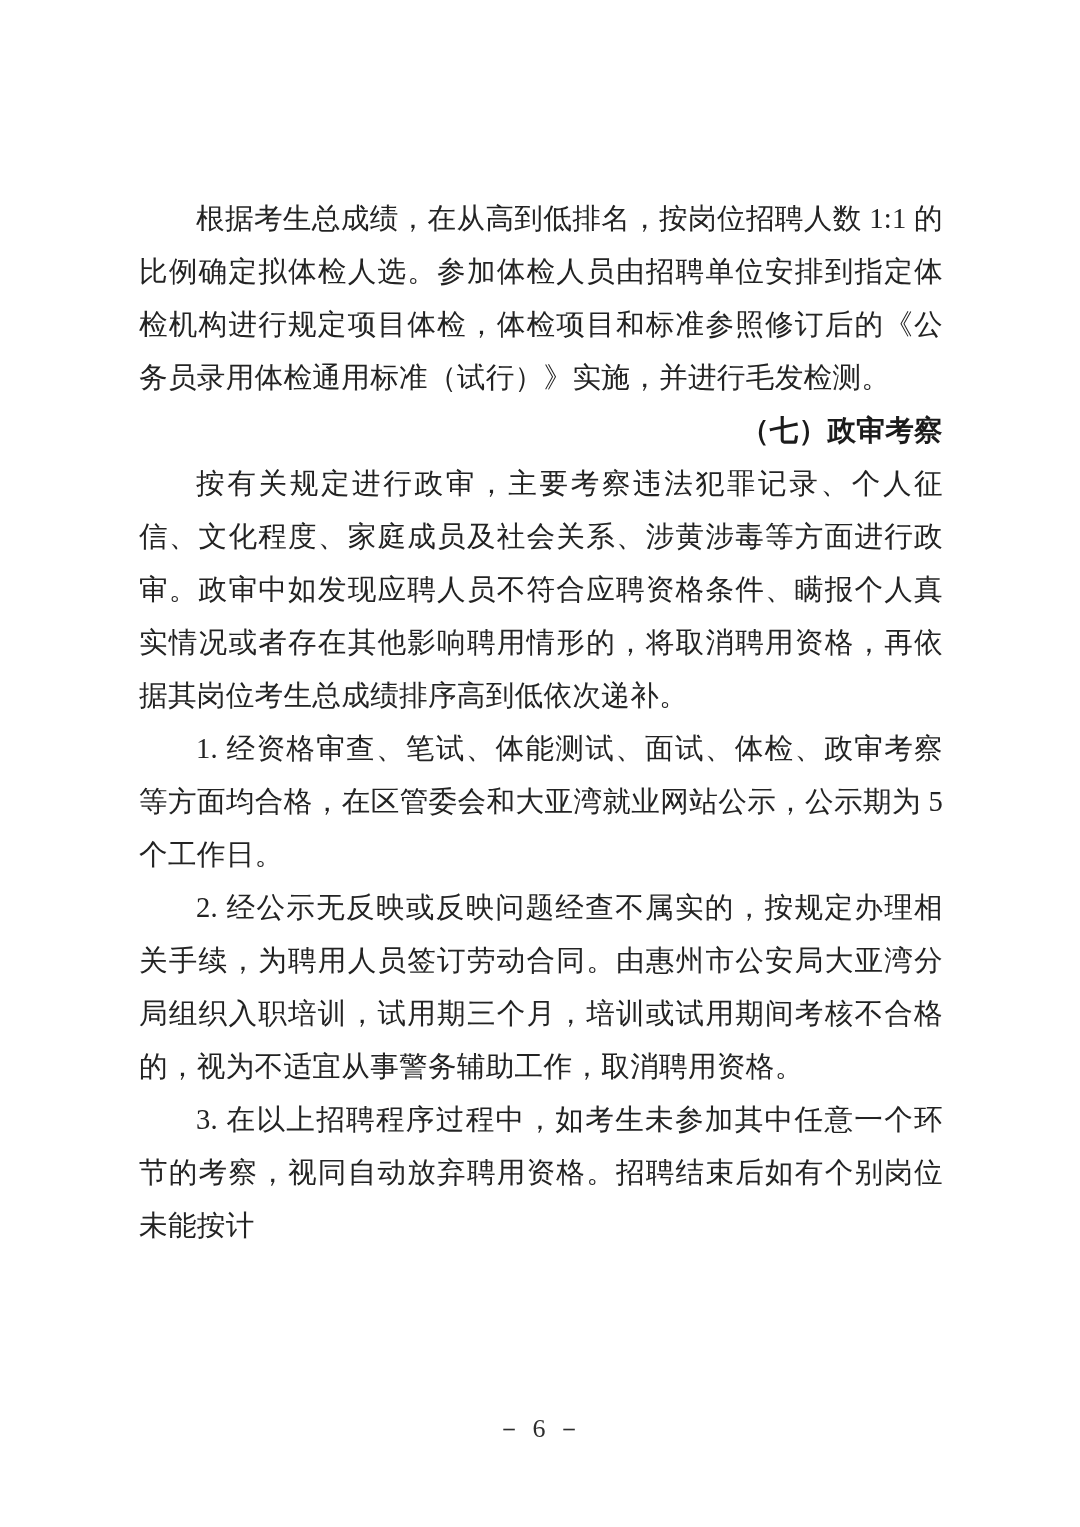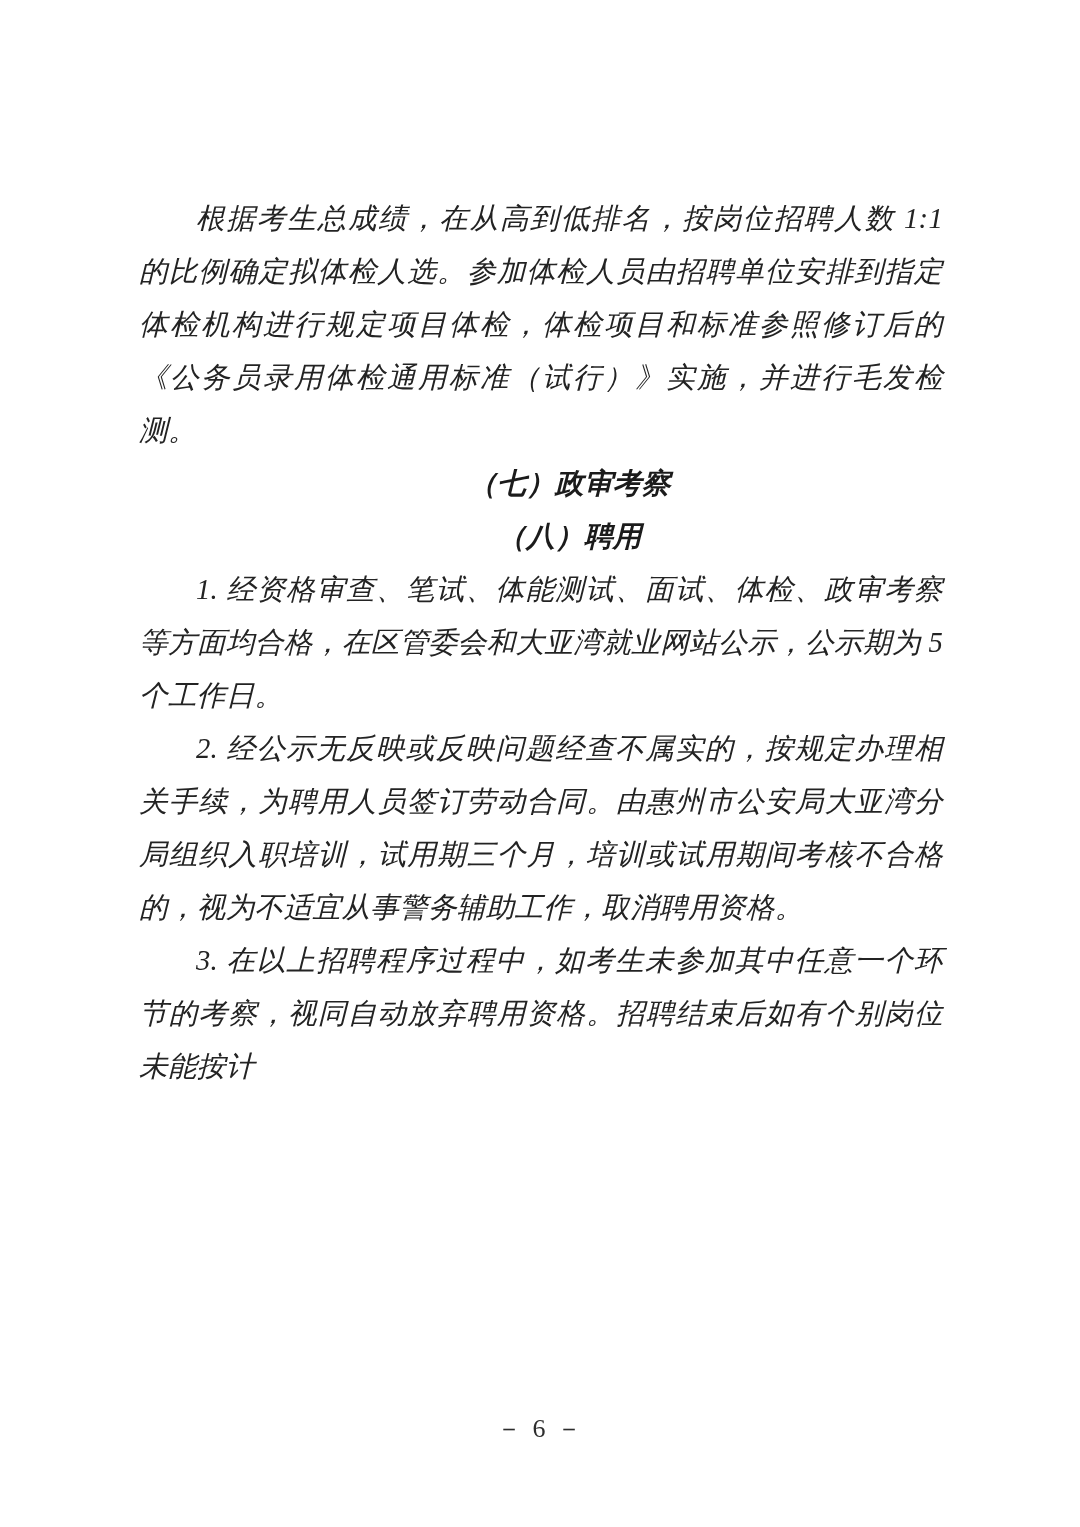--- a/index.html
+++ b/index.html
@@ -27,32 +27,31 @@
   }
   .para {
     margin: 0;
     font-size: 28.6px;
     line-height: 53px;
     color: #232323;
     text-align: justify;
     text-justify: inter-character;
     letter-spacing: 0.3px;
     word-break: break-all;
-    font-style: italic;
   }
   .para.indent {
     text-indent: 57px;
   }
   .para.flush {
     text-indent: 0;
   }
   .para.heading {
     font-weight: 700;
     text-indent: 57px;
-    text-align: center;
+    text-align: right;
     color: #1b1b1b;
   }
   .footer {
     position: absolute;
     left: 0;
     top: 1412px;
     width: 100%;
     text-align: center;
     font-size: 26px;
     line-height: 34px;
@@ -65,22 +64,22 @@
 
 <div class="page">
 
   <div class="content">
 
     <p class="para indent">根据考生总成绩，在从高到低排名，按岗位招聘人数 1:1 的比例确定拟体检人选。参加体检人员由招聘单位安排到指定体检机构进行规定项目体检，体检项目和标准参照修订后的《公务员录用体检通用标准（试行）》实施，并进行毛发检测。</p>
 
 
     <p class="para heading">（七）政审考察</p>
 
+    <p class="para indent">按有关规定进行政审，主要考察违法犯罪记录、个人征信、文化程度、家庭成员及社会关系、涉黄涉毒等方面进行政审。政审中如发现应聘人员不符合应聘资格条件、瞒报个人真实情况或者存在其他影响聘用情形的，将取消聘用资格，再依据其岗位考生总成绩排序高到低依次递补。</p>
 
-    <p class="para heading">（八）聘用</p>
 
     <p class="para indent">1. 经资格审查、笔试、体能测试、面试、体检、政审考察等方面均合格，在区管委会和大亚湾就业网站公示，公示期为 5 个工作日。</p>
 
     <p class="para indent">2. 经公示无反映或反映问题经查不属实的，按规定办理相关手续，为聘用人员签订劳动合同。由惠州市公安局大亚湾分局组织入职培训，试用期三个月，培训或试用期间考核不合格的，视为不适宜从事警务辅助工作，取消聘用资格。</p>
 
     <p class="para indent">3. 在以上招聘程序过程中，如考生未参加其中任意一个环节的考察，视同自动放弃聘用资格。招聘结束后如有个别岗位未能按计</p>
 
   </div>
 
   <div class="footer">－ 6 －</div>

